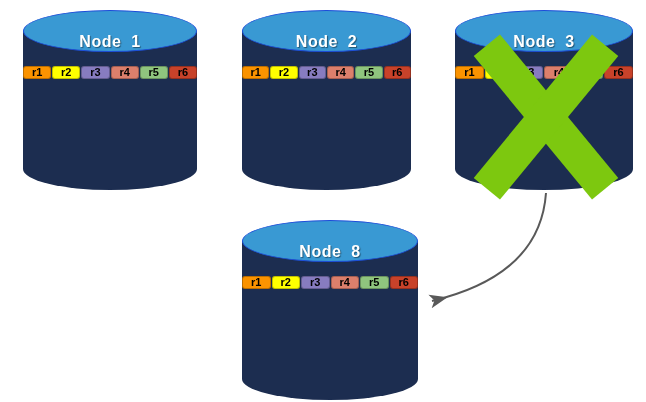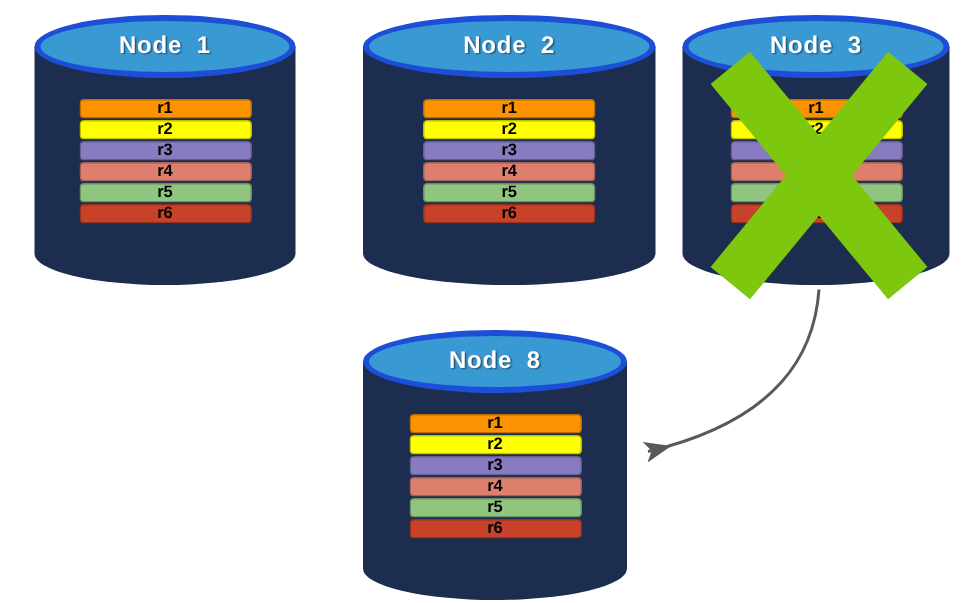--- a/index.html
+++ b/index.html
@@ -25,42 +25,42 @@
     top: 21px; bottom: 0;
     background: #1C2D50;
     border-radius: 0 0 50% 50% / 0 0 21px 21px;
   }
   .cyl-top {
     position: absolute;
     left: 0; right: 0;
     top: 0;
     height: 42px;
     background: #3999D3;
-    border: 4px solid #1d4ed8;
+    border: 1px solid #1d4ed8;
     border-radius: 50%;
     box-sizing: border-box;
     display: flex;
-    align-items: center;
+    align-items: flex-end;
     justify-content: center;
     z-index: 2;
   }
   .node-label {
     color: #FFFFFF;
     font-weight: bold;
     font-size: 16px;
     letter-spacing: 0.5px;
     white-space: pre;
     text-shadow: 1px 1px 1px rgba(0,0,0,0.45);
   }
   .records {
     position: absolute;
     left: 0; right: 0;
     top: 56px;
     display: flex;
-    flex-direction: column;
+    flex-direction: row;
     align-items: center;
     gap: 1px;
     z-index: 3;
   }
   .record {
     width: 115px;
     height: 13px;
     box-sizing: border-box;
     border: 1px solid rgba(0,0,0,0.25);
     border-radius: 3px;
@@ -112,21 +112,21 @@
     <div class="records">
       <div class="record" style="background-color: rgb(251, 147, 0);">r1</div>
       <div class="record" style="background-color: rgb(255, 255, 0);">r2</div>
       <div class="record" style="background-color: rgb(135, 124, 192);">r3</div>
       <div class="record" style="background-color: rgb(220, 127, 108);">r4</div>
       <div class="record" style="background-color: rgb(143, 197, 126);">r5</div>
       <div class="record" style="background-color: rgb(200, 66, 42);">r6</div>
     </div>
   </div>
 
-  <div class="node" style="left:242px; top:10px; width:195px;">
+  <div class="node" style="left:242px; top:10px; width:169px;">
     <div class="cyl-body" style="background-color: rgb(28, 45, 80);"></div>
     <div class="cyl-top" style="background-color: rgb(57, 153, 211);">
       <span class="node-label">Node  2</span>
     </div>
     <div class="records">
       <div class="record" style="background-color: rgb(251, 147, 0);">r1</div>
       <div class="record" style="background-color: rgb(255, 255, 0);">r2</div>
       <div class="record" style="background-color: rgb(135, 124, 192);">r3</div>
       <div class="record" style="background-color: rgb(220, 127, 108);">r4</div>
       <div class="record" style="background-color: rgb(143, 197, 126);">r5</div>

